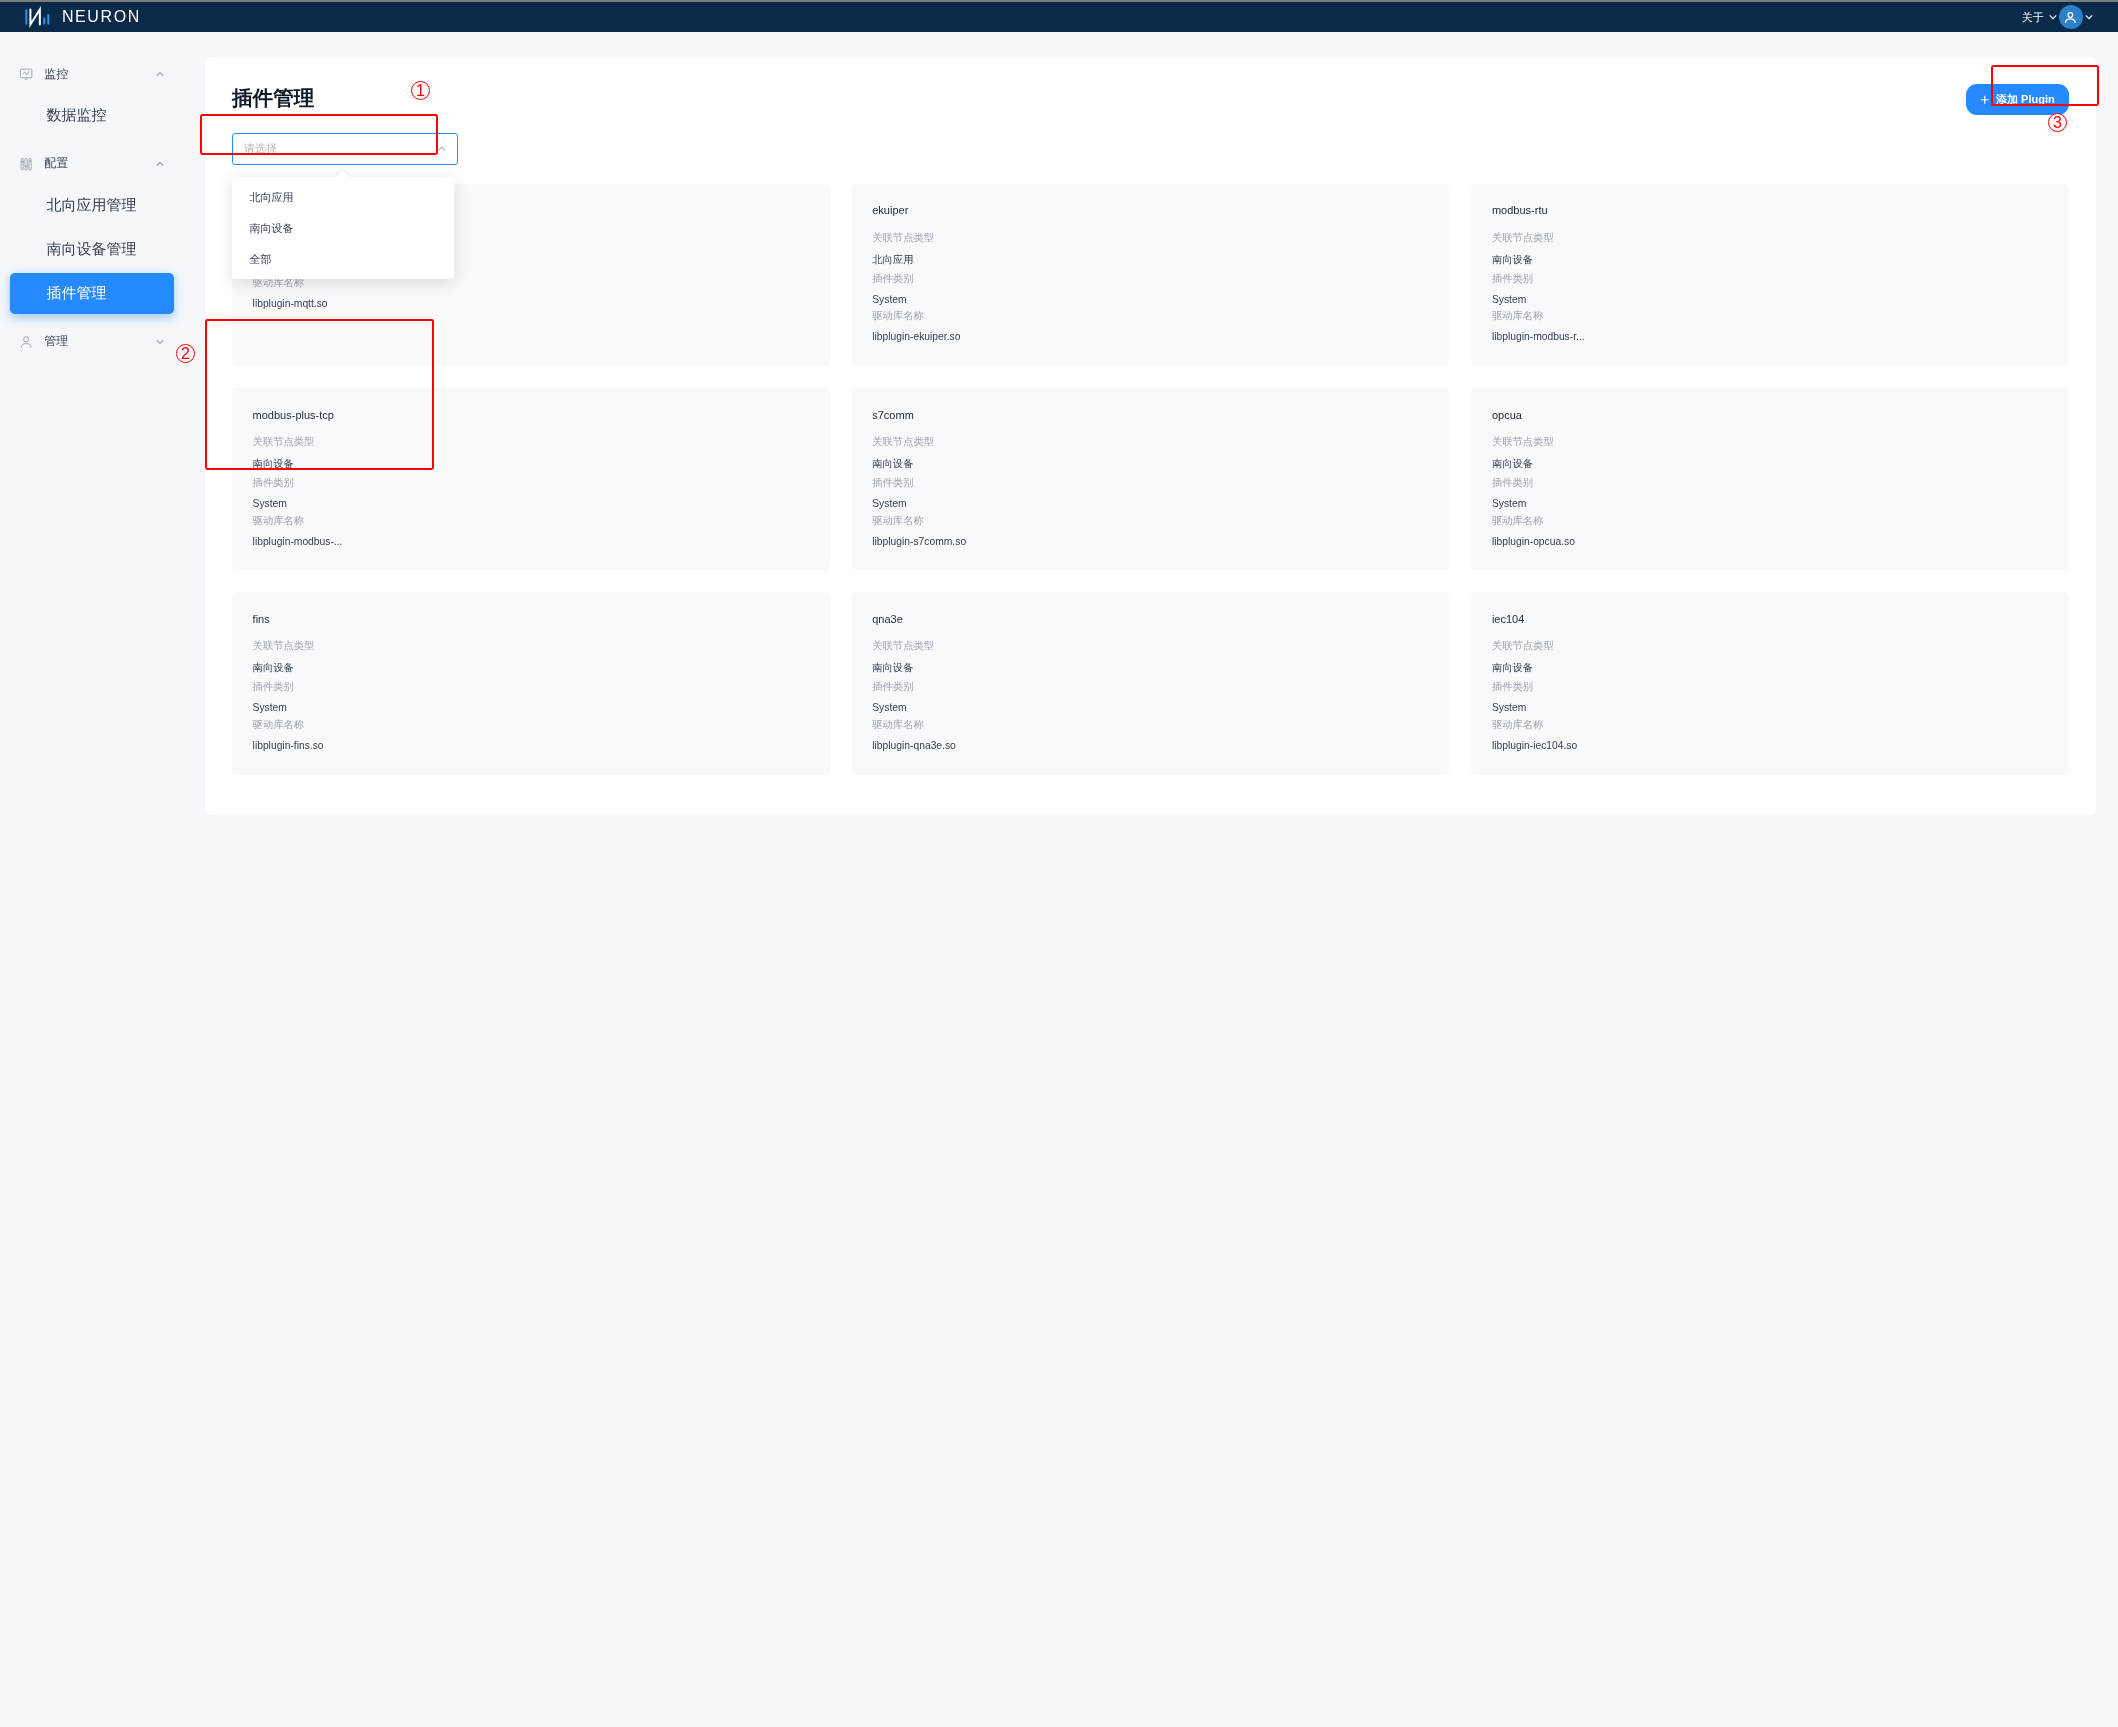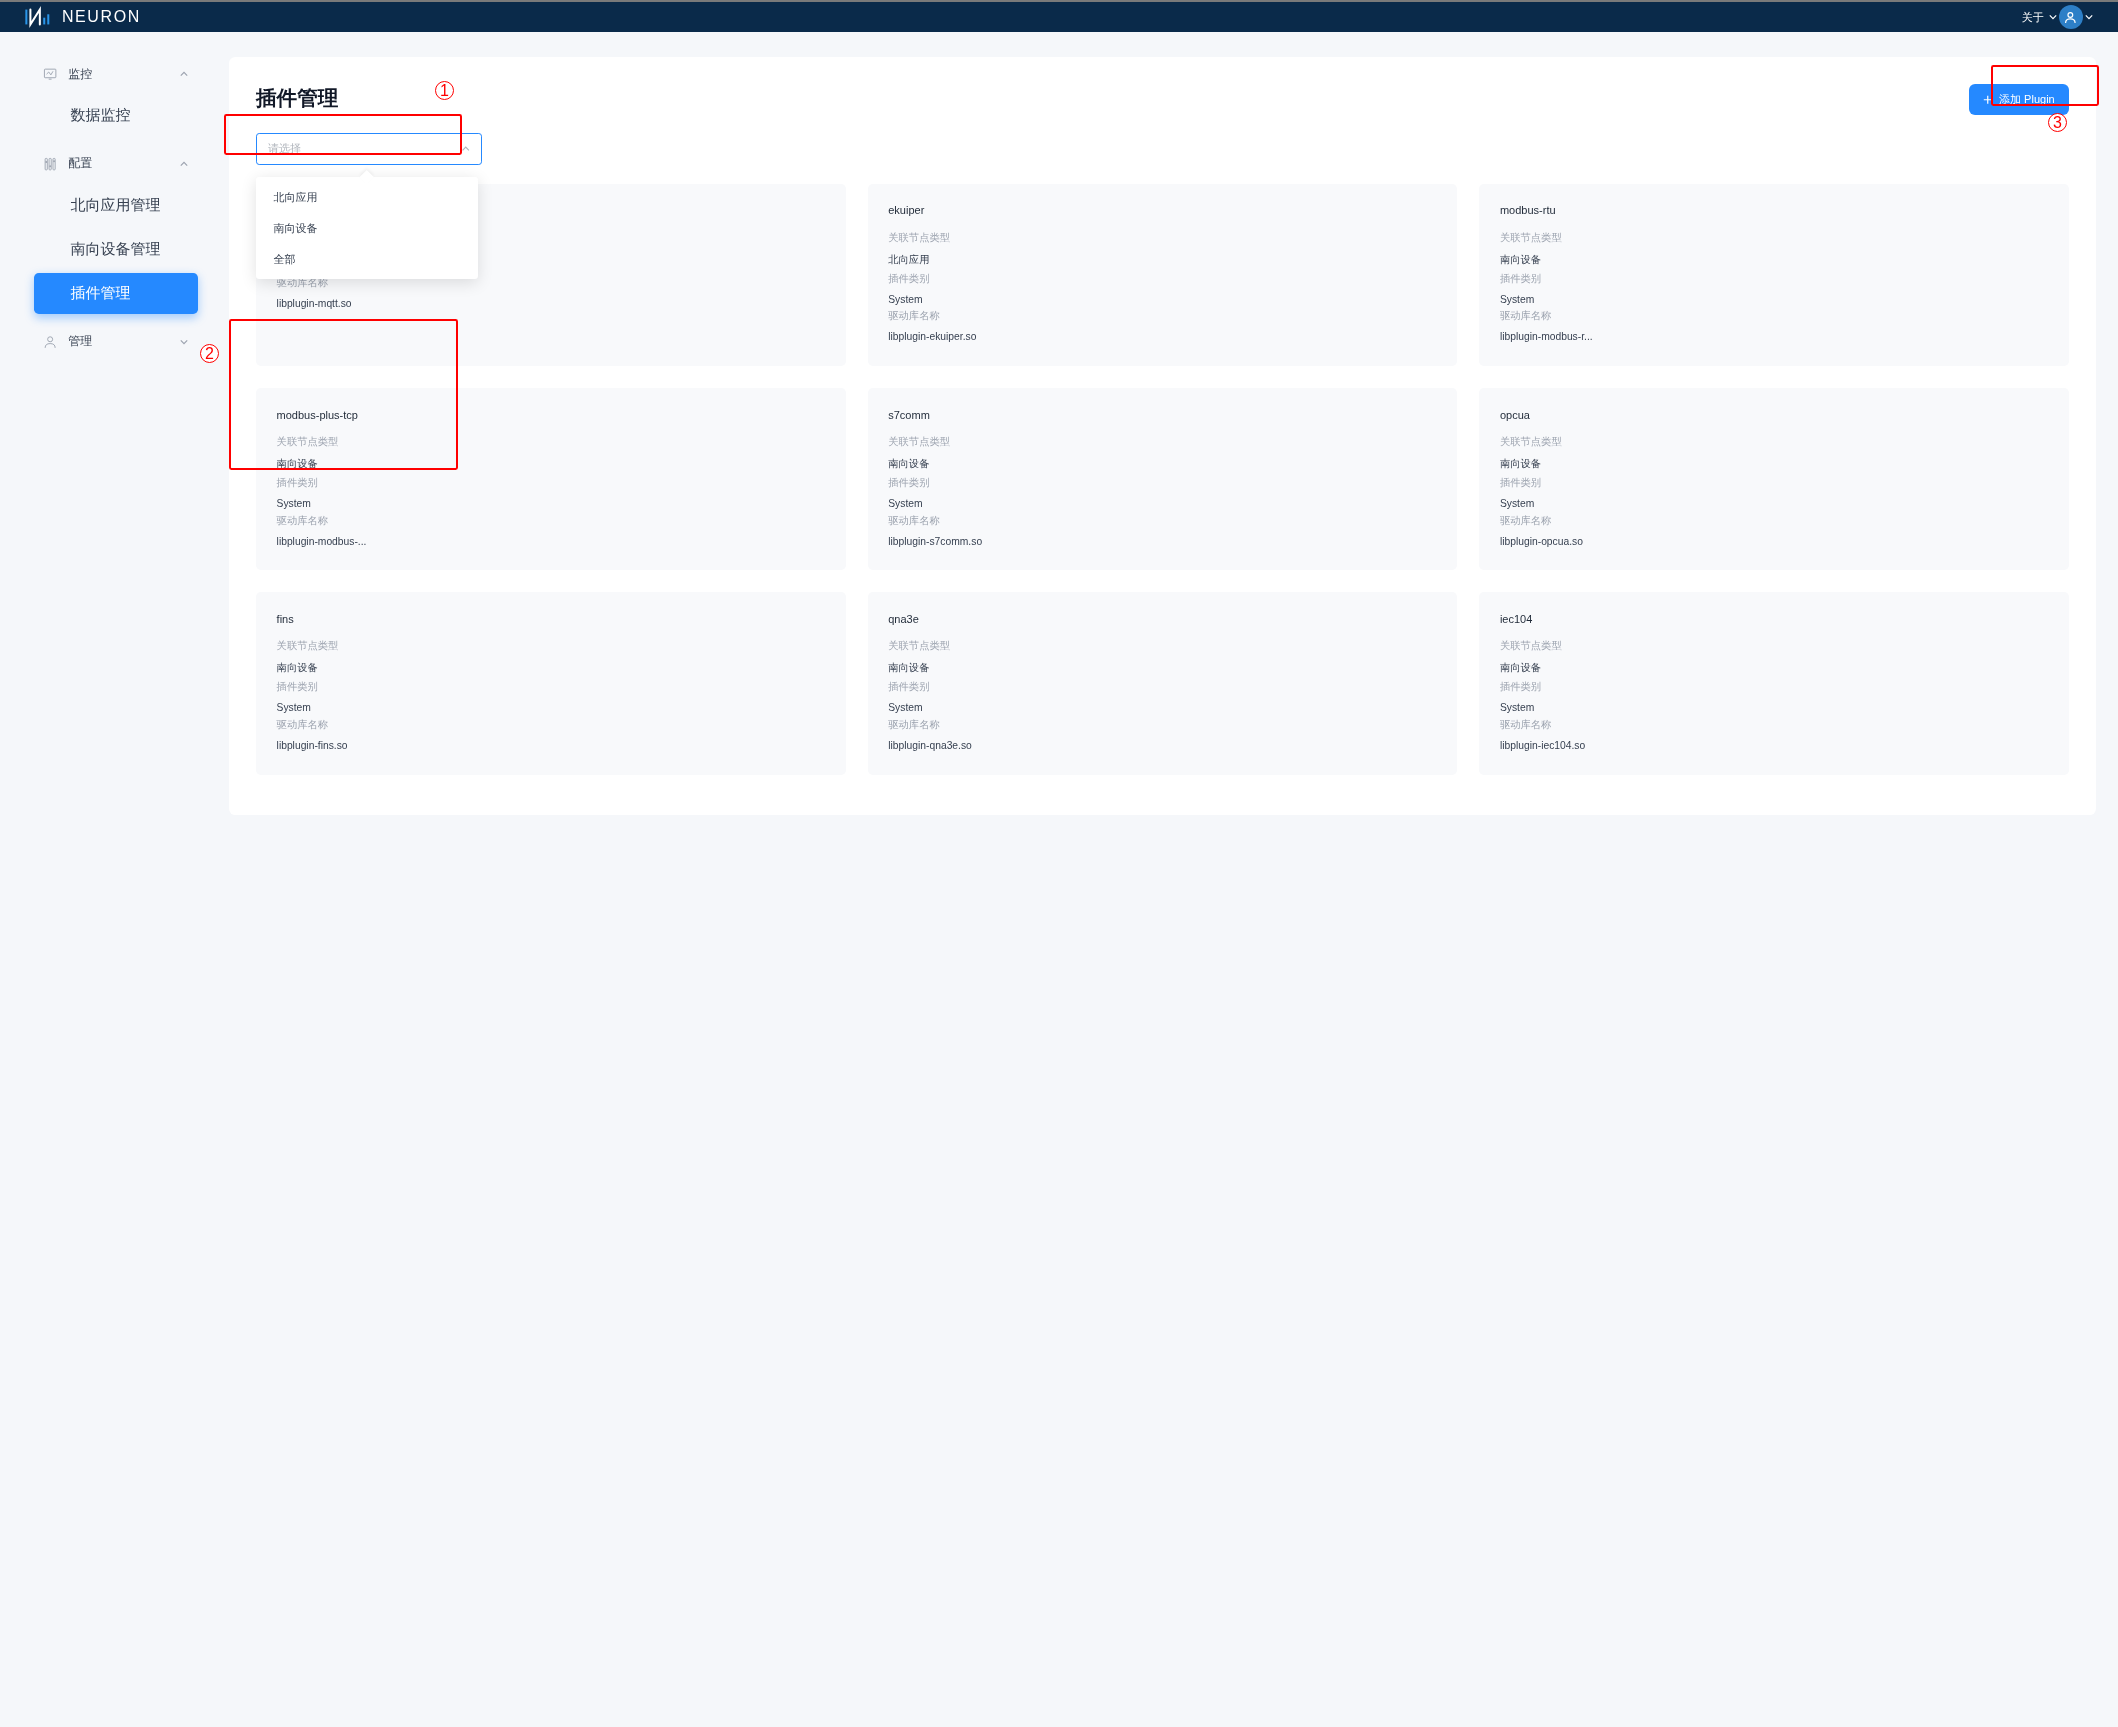--- a/index.html
+++ b/index.html
@@ -25,21 +25,20 @@
     .about { color: #fff; display: flex; align-items: center; gap: 4.8px; cursor: pointer; }
     .avatar-circle {
       width: 24px; height: 24px; border-radius: 50%;
       background: #2d7fc7; display: flex; align-items: center; justify-content: center;
     }
     .chev { color: #fff; }
     .layout { display: flex; }
     .sidebar {
       width: 183px;
       padding: 24px 9.5px;
-      margin-left: 24px;
     }
     .side-group { margin-bottom: 9.5px; }
     .side-head {
       display: flex; align-items: center; gap: 11px;
       padding: 9.5px 9.5px;
       color: #6b7280; cursor: pointer;
     }
     .side-head .label { flex: 1; font-size: 12px; color: #374151; }
     .side-head-chev { color: #9ca3af; }
     .side-icon { width: 14.3px; height: 14.3px; flex-shrink: 0; }
@@ -60,23 +59,23 @@
       background: #fff;
       border-radius: 6.4px;
       padding: 27px 27px 40px;
       min-height: 603px;
       position: relative;
     }
     .panel-top { display: flex; justify-content: space-between; align-items: flex-start; margin-bottom: 17.5px; }
     .page-title { font-size: 20.6px; font-weight: 600; color: #111827; }
     .add-btn {
       background: #2589ff; color: #fff; border: none;
-      padding: 8px 14.3px; border-radius: 6px;
+      padding: 8px 14.3px; border-radius: 11px;
       display: flex; align-items: center; gap: 6.4px;
-      cursor: pointer; font-size: 11px;
+      cursor: pointer; font-size: 11px; font-weight: bold;
     }
     .select-wrap { position: relative; width: 226px; }
     .select-box {
       width: 100%; height: 32px;
       border: 0.8px solid #2589ff; border-radius: 3.2px;
       display: flex; align-items: center; justify-content: space-between;
       padding: 0 11px; cursor: pointer;
       background: #fff;
     }
     .select-placeholder { color: #b0b5bc; }

